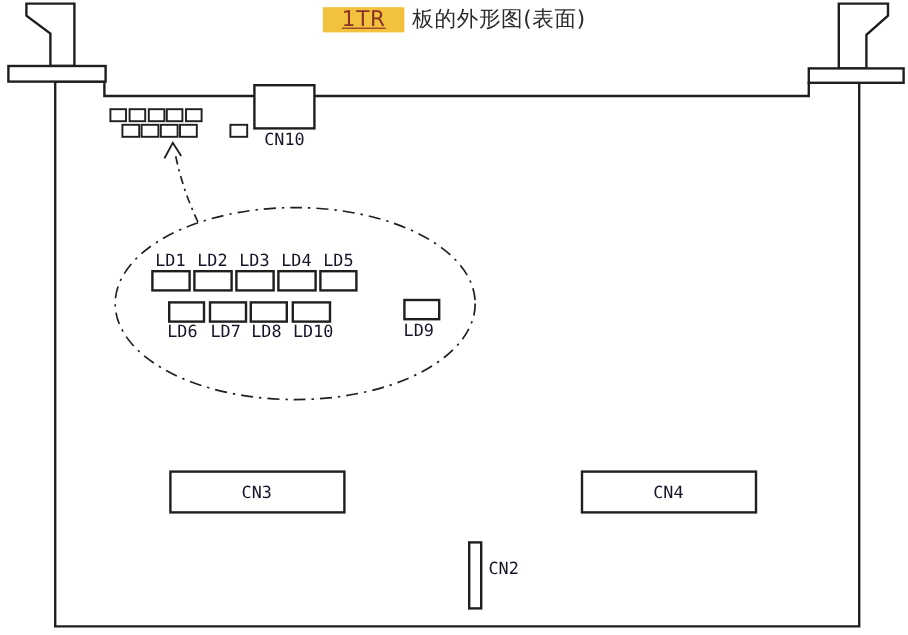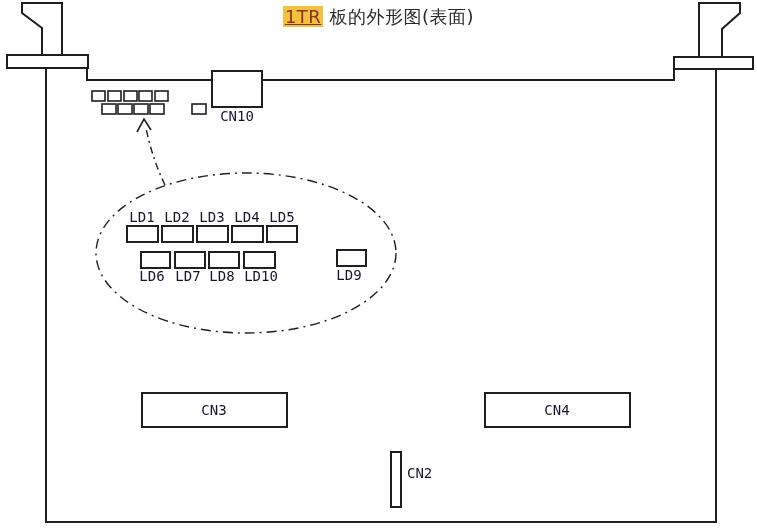--- a/index.html
+++ b/index.html
@@ -5,21 +5,21 @@
   html,body{margin:0;padding:0;}
   body{
     width:757px;height:529px;position:relative;background:#ffffff;
     font-family:"DejaVu Sans", sans-serif;overflow:hidden;
   }
   #diagram{position:absolute;left:0;top:0;}
   .page-title{
     position:absolute;top:5px;left:0;width:100%;text-align:center;
     font-size:18px;line-height:24px;color:#2b2b2b;letter-spacing:0.5px;
   }
-  .hl{background:#f2c23e;color:#8c3224;padding:0 2px;text-decoration:underline;}
+  .hl{background:#f2c23e;color:#8c3224;padding:0 16px;text-decoration:underline;}
   svg .ln{fill:#ffffff;stroke:#1f1f1f;stroke-width:2;}
   svg .thin{fill:#ffffff;stroke:#1f1f1f;stroke-width:1.6;}
   svg .dash{fill:none;stroke:#1f1f1f;stroke-width:1.4;}
   svg text{
     font-family:"DejaVu Sans Mono", monospace;font-size:14px;
     fill:#16162a;font-weight:500;
   }
 </style>
 </head>
 <body>

